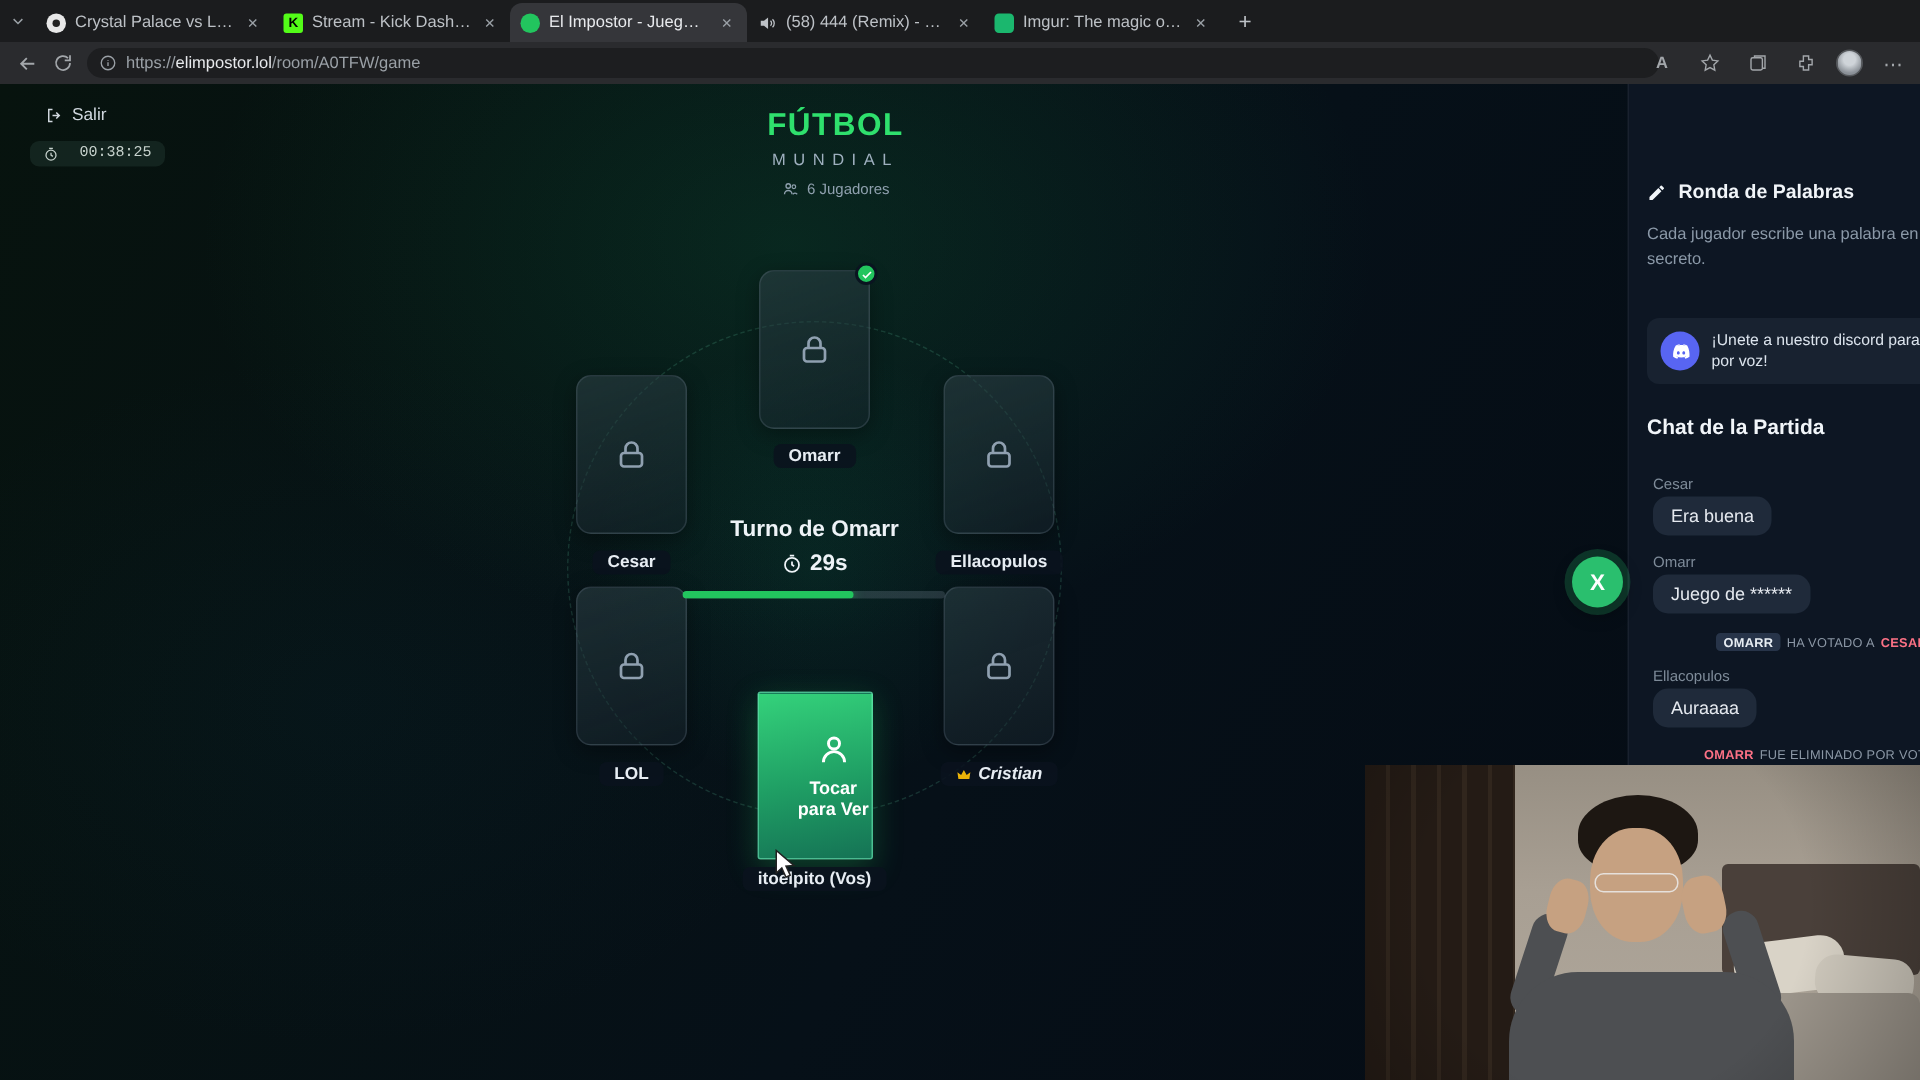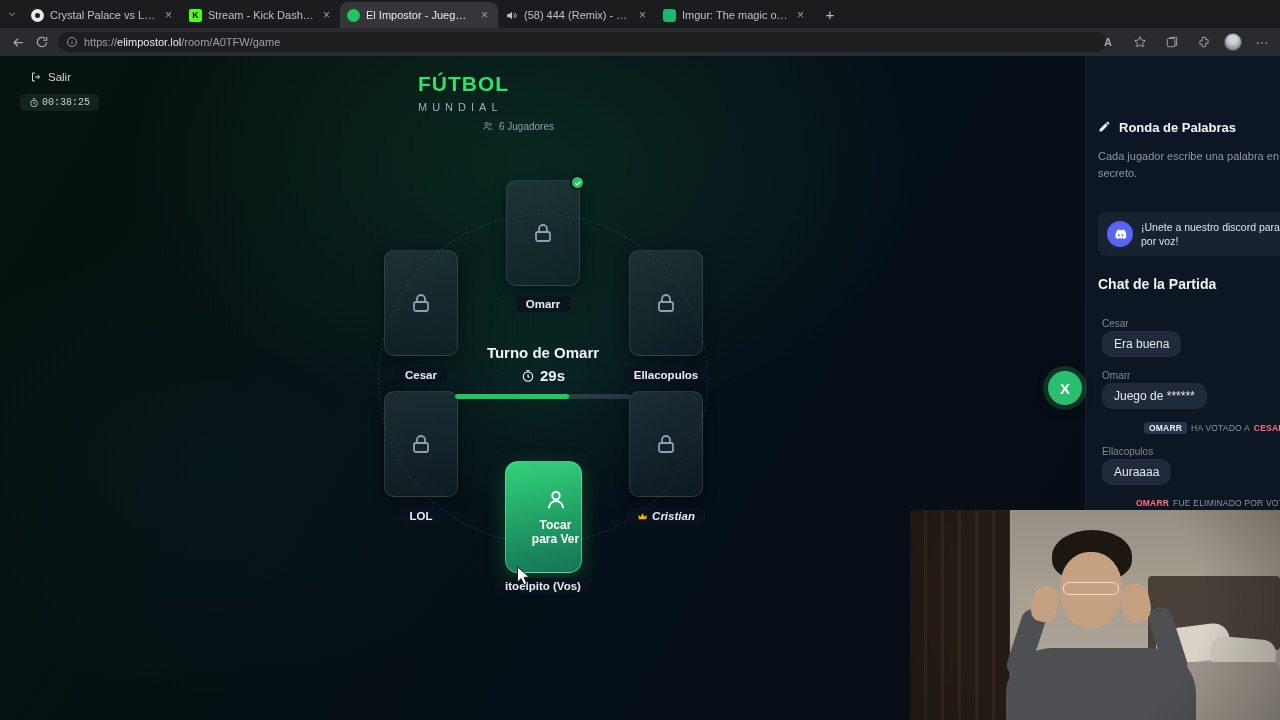--- a/index.html
+++ b/index.html
@@ -32,46 +32,46 @@
   .avatar { width:18px; height:18px; border-radius:50%; background:radial-gradient(circle at 50% 35%, #cfd4d9 0 30%, #8a9097 70%); border:1px solid #55585c; }
   .readaloud { color:#a3a7ab; font-size:11px; font-weight:bold; }
   
   .page { position:absolute; left:0; top:56px; width:1251px; height:664px;
     background:
       radial-gradient(560px 380px at 42% 16%, rgba(16,120,70,0.22), rgba(0,0,0,0) 70%),
       radial-gradient(460px 320px at 18% 62%, rgba(10,60,85,0.10), rgba(0,0,0,0) 72%),
       linear-gradient(120deg,#07130e 0%, #061018 55%, #050b14 100%);
   }
   .exit { position:absolute; left:30px; top:15px; display:flex; align-items:center; gap:6px; color:#d0d7de; font-size:11.5px; }
-  .sess-timer { position:absolute; left:20px; top:38px; display:flex; align-items:center; gap:3px; background:rgba(28,48,42,0.6); border-radius:6px; padding:3px 9px; font-size:10px; color:#c7d2cd; font-family:"Liberation Mono", monospace; }
-  .gheader { position:absolute; left:418px; top:16px; width:200px; text-align:left; }
+  .sess-timer { position:absolute; left:20px; top:38px; display:flex; align-items:center; gap:14px; background:rgba(28,48,42,0.6); border-radius:6px; padding:3px 9px; font-size:10px; color:#c7d2cd; font-family:"Liberation Mono", monospace; }
+  .gheader { position:absolute; left:457px; top:16px; width:200px; text-align:center; }
   .gtitle { font-size:21px; font-weight:800; color:#2fe06d; letter-spacing:1px; }
   .gsub { margin-top:5px; font-size:11px; color:#9fb0bf; letter-spacing:5px; }
   .gplayers { margin-top:7px; font-size:10px; color:#8fa0ae; display:flex; align-items:center; justify-content:center; gap:5px; }
   .ring { position:absolute; left:378px; top:158px; width:330px; height:330px; border:1.5px dashed rgba(110,231,183,0.16); border-radius:50%; }
   .ringglow { position:absolute; left:393px; top:173px; width:300px; height:300px; border-radius:50%; background:radial-gradient(circle, rgba(16,185,129,0.10), rgba(0,0,0,0) 70%); }
   .pcard { position:absolute; width:74px; height:106px; border-radius:10px;
     background:linear-gradient(160deg, rgba(46,66,72,0.55), rgba(24,38,46,0.45));
     border:1px solid rgba(148,163,184,0.18); display:flex; align-items:center; justify-content:center;
     box-shadow:0 4px 14px rgba(0,0,0,0.35); }
   .badge { position:absolute; right:-6px; top:-6px; width:15px; height:15px; border-radius:50%; background:#22c55e; border:2px solid #0a1420; display:flex; align-items:center; justify-content:center; }
   .pname { position:absolute; transform:translateX(-50%); background:rgba(10,18,30,0.88); border-radius:5px; padding:2px 10px; font-size:11.5px; font-weight:600; color:#e7edf3; white-space:nowrap; display:flex; align-items:center; gap:4px; }
-  .selfcard { position:absolute; left:505px; top:405px; width:77px; height:112px; border-radius:13px;
+  .selfcard { position:absolute; left:505px; top:405px; width:77px; height:112px; border-radius:2px;
     background:linear-gradient(170deg,#34d27b 0%, #1f9e64 55%, #157355 100%);
     border:1px solid rgba(110,231,183,0.6); box-shadow:0 6px 20px rgba(34,197,94,0.28);
     display:flex; flex-direction:column; align-items:center; justify-content:center; gap:6px;padding-left:24px; }
   .selfcard .tap { width:58px; text-align:center; font-size:12px; font-weight:700; color:#fff; line-height:1.15; }
   .turno { position:absolute; left:443px; top:288px; width:200px; text-align:center; font-size:15px; font-weight:700; color:#eef3f7; }
   .turntimer { position:absolute; left:443px; top:311px; width:200px; display:flex; align-items:center; justify-content:center; gap:5px; font-size:15px; font-weight:700; color:#eef3f7; }
   .pbar { position:absolute; left:455px; top:338px; width:175px; height:5px; background:rgba(148,163,184,0.22); border-radius:3px; overflow:hidden; }
   .pfill { height:100%; background:#22c55e; border-radius:3px; box-shadow:0 0 8px rgba(34,197,94,0.7); }
   .waiting { position:absolute; left:455px; top:349px; width:152px; font-size:11px; color:#93a1ad; line-height:1.35; }
   
   .sidebar { position:absolute; left:1085px; top:0; width:240px; height:664px; background:#0d1623; border-left:1px solid rgba(255,255,255,0.05); overflow:hidden; }
-  .round-title { position:absolute; left:12px; top:64px; display:flex; align-items:flex-start; gap:8px; font-size:13px; font-weight:700; color:#f1f5f9; }
+  .round-title { position:absolute; left:12px; top:64px; display:flex; align-items:flex-end; gap:8px; font-size:13px; font-weight:700; color:#f1f5f9; }
   .round-desc { position:absolute; left:12px; top:92px; width:198px; font-size:11px; color:#8b99a8; line-height:1.55; }
   .discord { position:absolute; left:12px; top:156px; width:225px; background:#182230; border-radius:8px; padding:8px 9px; display:flex; align-items:center; gap:8px; }
   .discord-ic { width:26px; height:26px; flex:0 0 26px; border-radius:50%; background:#5865F2; display:flex; align-items:center; justify-content:center; }
   .discord-txt { font-size:10.5px; color:#dbe3ec; line-height:1.35; width:178px; }
   .chat-title { position:absolute; left:12px; top:220px; font-size:14px; font-weight:700; color:#f1f5f9; }
   .msg-label { position:absolute; left:16px; font-size:10px; color:#7e8b99; }
   .bubble { position:absolute; left:16px; background:#1f2a3a; border-radius:10px; padding:6px 12px; font-size:12px; color:#e5e9ef; white-space:nowrap; }
   .sysmsg { position:absolute; font-size:8.5px; letter-spacing:0.2px; white-space:nowrap; display:flex; align-items:center; gap:4px; }
   .sys-who { background:#273449; color:#e7edf3; font-weight:700; padding:1px 5px; border-radius:3px; }
   .sys-act { color:#8b97a5; }

